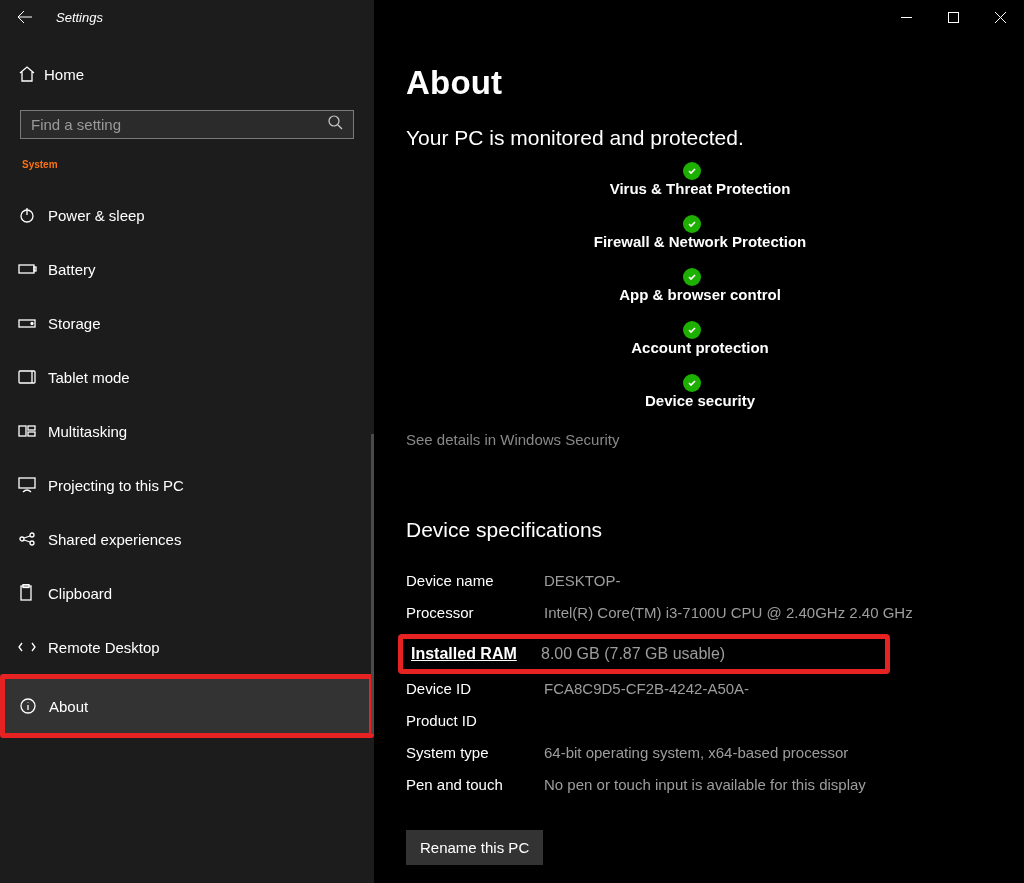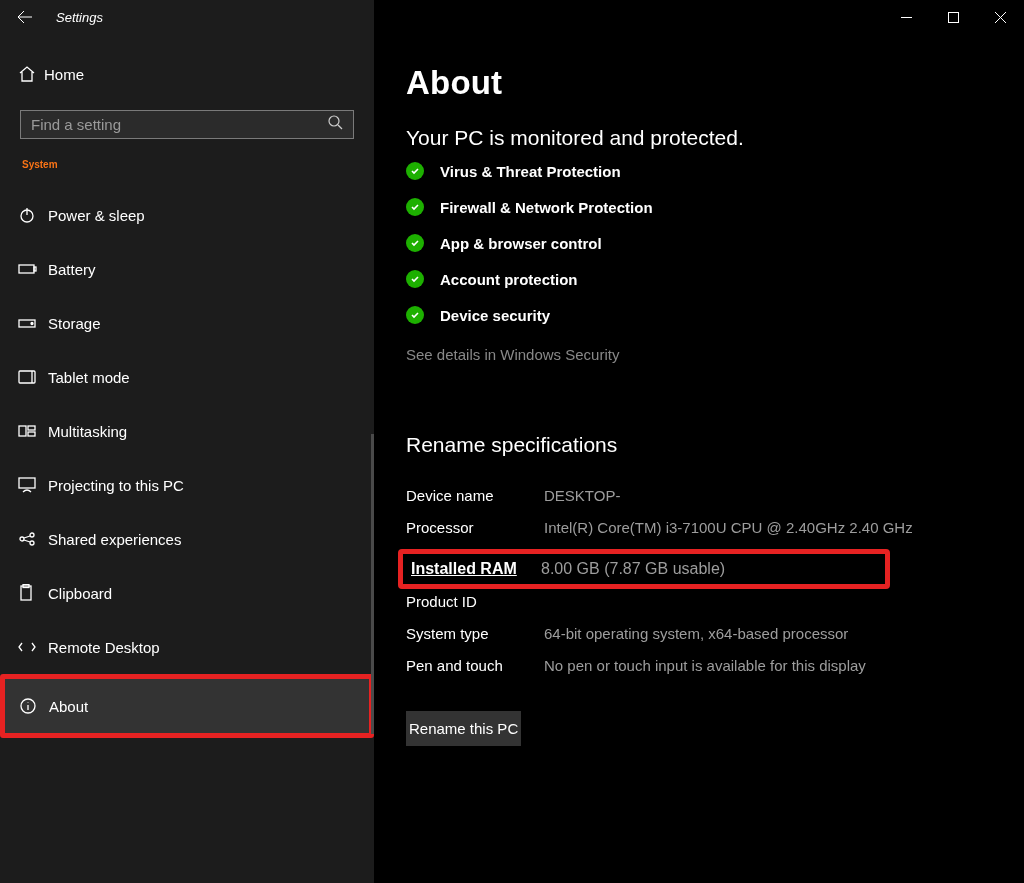--- a/index.html
+++ b/index.html
@@ -152,20 +152,21 @@
     margin-bottom: 12px;
     font-weight: 400;
   }
   .sec-list { margin-bottom: 22px; }
   .sec-item {
     display: flex;
     align-items: center;
     margin-bottom: 18px;
     font-size: 15px;
     font-weight: 600;
+    flex-direction: column;
   }
   .check-circle {
     width: 18px; height: 18px;
     border-radius: 50%;
     background: #1db000;
     display:flex; align-items:center; justify-content:center;
     margin-right: 16px;
   }
   .check-circle svg { display:block; }
   .see-details {
@@ -197,21 +198,21 @@
     padding: 6px 160px 6px 0;
     margin-left: -8px;
     margin-bottom: 2px;
     display:inline-flex;
   }
   .ram-box .spec-label { padding-left:8px; font-weight:600;text-decoration:underline; }
   .rename-btn {
     display: inline-block;
     background: #333333;
     color: #fff;
-    padding: 9px 3px;
+    padding: 9px 14px;
     font-size: 15px;
     margin-top: 24px;
     border:none;
   }
   svg { flex-shrink: 0; }
 </style>
 </head>
 <body>
 
 <div class="titlebar">
@@ -414,36 +415,40 @@
             <svg width="10" height="10" viewBox="0 0 10 10" stroke="#fff" fill="none" stroke-width="1.6">
               <path d="M2 5 L4 7 L8 3"></path>
             </svg>
           </span>
         <span>Device security</span>
       </div>
     </div>
 
     <div class="see-details">See details in Windows Security</div>
 
-    <div class="spec-heading">Rename specifications</div>
+    <div class="spec-heading">Device specifications</div>
 
     <div class="spec-row">
       <div class="spec-label">Device name</div>
       <div class="spec-value">DESKTOP-</div>
     </div>
     <div class="spec-row">
       <div class="spec-label">Processor</div>
       <div class="spec-value" style="max-width:430px;">Intel(R) Core(TM) i3-7100U CPU @ 2.40GHz   2.40 GHz</div>
     </div>
 
     <div class="ram-box">
       <div class="spec-label">Installed RAM</div>
       <div class="spec-value">8.00 GB (7.87 GB usable)</div>
     </div>
 
+    <div class="spec-row" style="margin-top:2px;">
+      <div class="spec-label">Device ID</div>
+      <div class="spec-value">FCA8C9D5-CF2B-4242-A50A-</div>
+    </div>
     <div class="spec-row">
       <div class="spec-label">Product ID</div>
       <div class="spec-value"></div>
     </div>
     <div class="spec-row">
       <div class="spec-label">System type</div>
       <div class="spec-value">64-bit operating system, x64-based processor</div>
     </div>
     <div class="spec-row">
       <div class="spec-label">Pen and touch</div>

